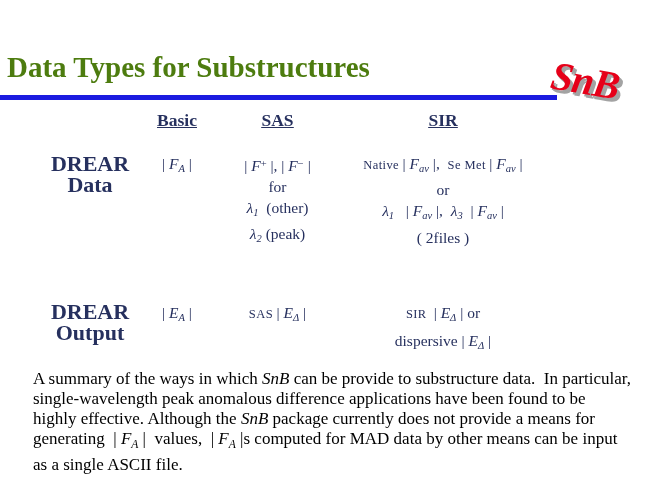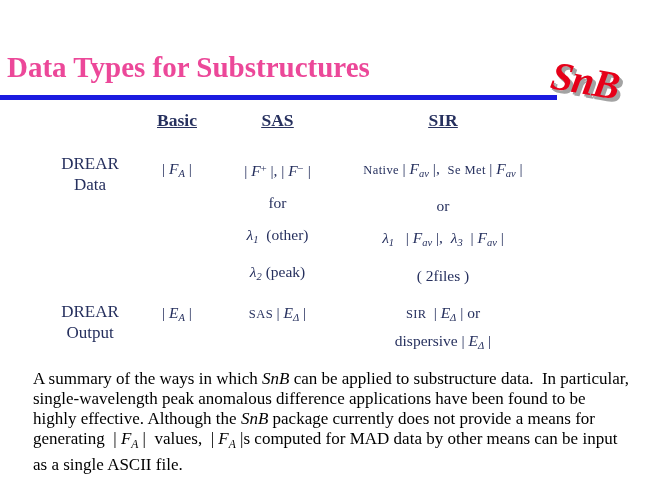--- a/index.html
+++ b/index.html
@@ -1,36 +1,36 @@
 <!DOCTYPE html>
 <html><head>
 <meta charset="utf-8">
 <style>
   html,body{margin:0;padding:0;background:#ffffff;}
   body{width:650px;height:488px;font-family:"Liberation Serif",serif;overflow:hidden;}
   .slide{position:relative;width:650px;height:488px;background:#ffffff;overflow:hidden;}
 
   .title{position:absolute;left:7px;top:52px;margin:0;font-size:29px;line-height:1.1;
-         font-weight:bold;color:#ec4899;white-space:nowrap;}
+         font-weight:bold;color:#4d7c0f;white-space:nowrap;}
   .rule{position:absolute;left:0;top:95px;width:557px;height:5px;background:#1b1be0;}
   .logo{position:absolute;left:551px;top:57px;font-size:40px;font-weight:bold;font-style:italic;
         color:#e60019;transform:rotate(10deg);transform-origin:center;
         text-shadow:2px 2px 0 #a3a3a3,4px 3px 0 #a3a3a3;letter-spacing:-1px;white-space:nowrap;}
 
   .grid{position:absolute;left:38px;display:grid;grid-template-columns:104px 70px 131px 200px;
         color:#26305e;}
   .header-row{top:110px;text-decoration:underline;}
   .input-row{top:153px;}
   .output-row{top:301px;}
 
   .cell{text-align:center;font-size:15.5px;}
   .col-h{font-weight:bold;font-size:17.5px;}
   .col-h span{text-decoration:underline;}
-  .label{font-weight:normal;font-size:17px;line-height:21px;}
-  .rich{white-space:pre;line-height:32px;}
+  .label{font-weight:bold;font-size:22px;line-height:21px;}
+  .rich{white-space:pre;line-height:21px;}
   .output-row .rich{line-height:23px;}
 
   .seg-n{}
   .seg-i{font-style:italic;}
   .seg-sub{font-style:italic;font-size:0.68em;vertical-align:-0.32em;}
   .seg-sup{font-size:0.68em;vertical-align:0.38em;}
   .seg-sm{font-size:12.5px;letter-spacing:0.4px;}
 
   .para{position:absolute;left:33px;top:369px;color:#000000;font-size:17px;}
   .para .rich{line-height:20px;white-space:pre;}
@@ -84,20 +84,20 @@
     <div class="cell">
       <div class="rich"><span class="seg-sm">SAS </span><span class="seg-n">| </span><span class="seg-i">E</span><span class="seg-sub">Δ</span><span class="seg-n"> |</span></div>
     </div>
     <div class="cell">
       <div class="rich"><span class="seg-sm">SIR  </span><span class="seg-n">| </span><span class="seg-i">E</span><span class="seg-sub">Δ</span><span class="seg-n"> | or</span></div>
       <div class="rich"><span class="seg-n">dispersive </span><span class="seg-n">| </span><span class="seg-i">E</span><span class="seg-sub">Δ</span><span class="seg-n"> |</span></div>
     </div>
   </div>
 
   <div class="para">
-    <div class="rich"><span class="seg-n">A summary of the ways in which </span><span class="seg-i">SnB</span><span class="seg-n"> can be applied to substructure data.  In particular,</span></div>
+    <div class="rich"><span class="seg-n">A summary of the ways in which </span><span class="seg-i">SnB</span><span class="seg-n"> can be provide to substructure data.  In particular,</span></div>
     <div class="rich"><span class="seg-n">single-wavelength peak anomalous difference applications have been found to be</span></div>
     <div class="rich"><span class="seg-n">highly effective. Although the </span><span class="seg-i">SnB</span><span class="seg-n"> package currently does not provide a means for</span></div>
     <div class="rich"><span class="seg-n">generating  | </span><span class="seg-i">F</span><span class="seg-sub">A</span><span class="seg-n"> |  values,  | </span><span class="seg-i">F</span><span class="seg-sub">A</span><span class="seg-n"> |s computed for MAD data by other means can be input</span></div>
     <div class="rich"><span class="seg-n">as a single ASCII file.</span></div>
   </div>
 
 </div>
 
 </body></html>

